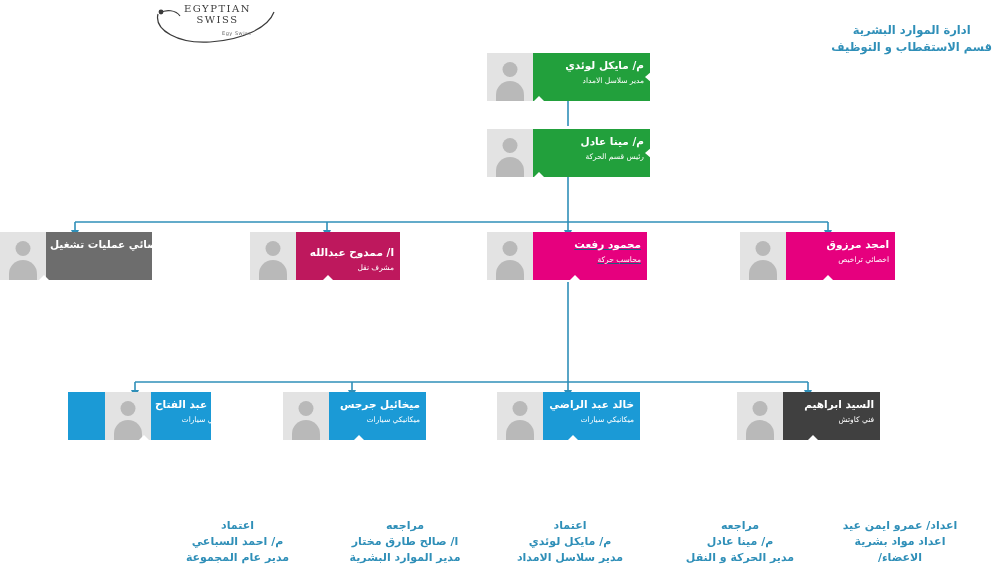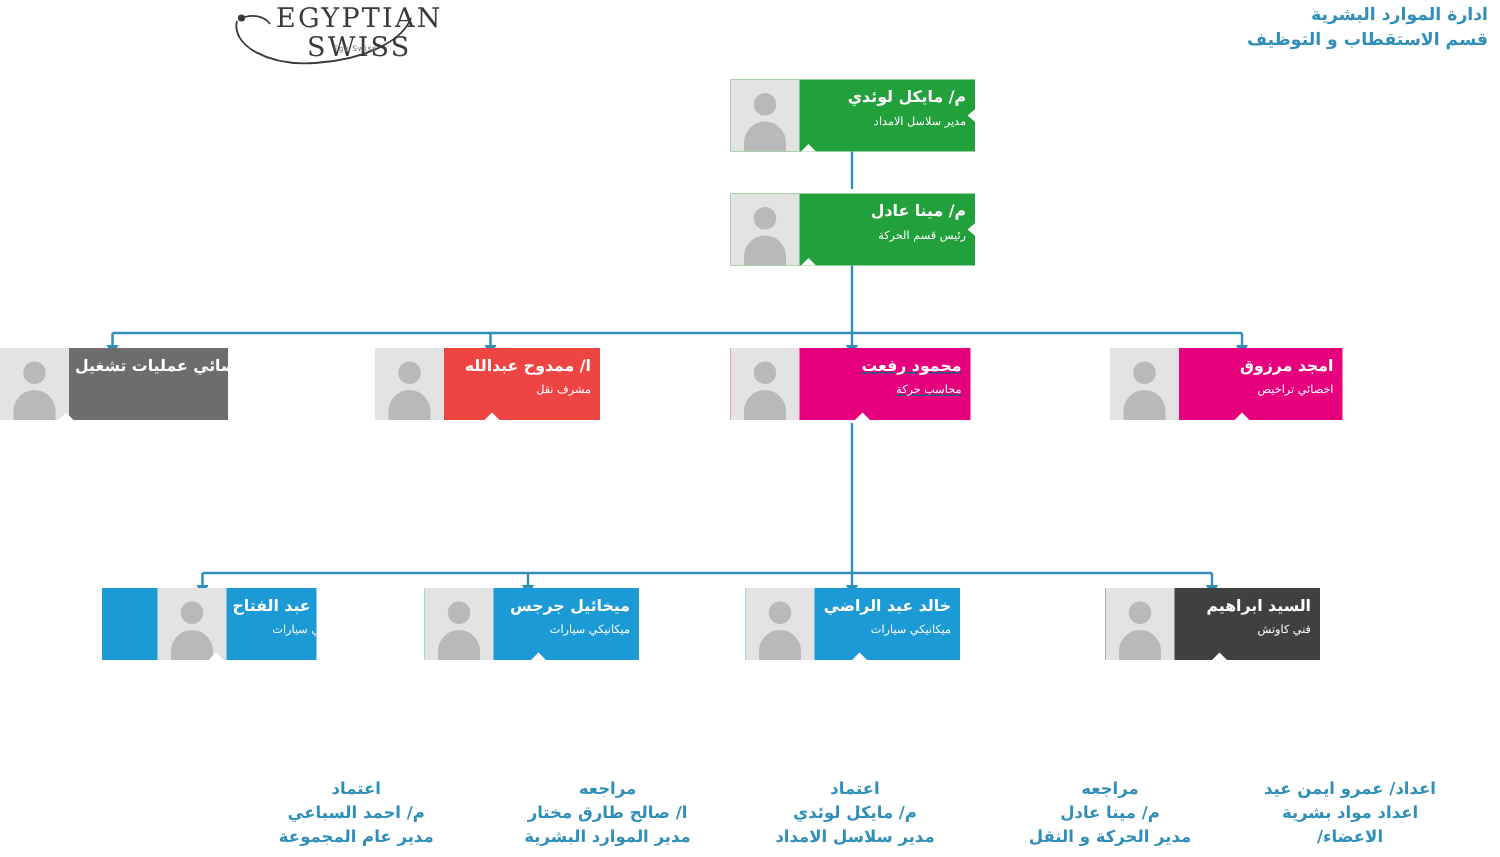--- a/index.html
+++ b/index.html
@@ -26,41 +26,41 @@
     left: 0; top: 0;
     width: 1000px;
     height: 571px;
     pointer-events: none;
   }
 
   
   .header-right {
     position: absolute;
     right: 8px;
-    top: 1px;
-    text-align: right;
+    top: 22px;
+    text-align: center;
     direction: rtl;
     font-size: 11.5px;
     line-height: 1.5;
     color: #2f8fb8;
     font-weight: bold;
   }
   .logo {
     position: absolute;
     left: 150px;
     top: 0px;
     width: 140px;
     height: 48px;
   }
   .logo .logo-text {
     position: absolute;
     left: 34px;
     top: 4px;
     font-family: "DejaVu Serif", "Liberation Serif", serif;
-    font-size: 18px;
+    font-size: 10px;
     letter-spacing: 1.5px;
     color: #3a3a3a;
     text-align: center;
     line-height: 1.05;
   }
   .logo .logo-sub {
     position: absolute;
     left: 72px;
     top: 30px;
     font-size: 5px;
@@ -241,21 +241,21 @@
       <div class="head"></div>
         <div class="body"></div>
     </div>
     <div class="txt">
       <div class="name">اخصائي عمليات تشغيل</div>
       <div class="role"></div>
     </div>
     <div class="notch" style="left:38px;"></div>
   </div>
 
-  <div class="node" style="left:250px; top:232px; width:150px; background:#ef4444;">
+  <div class="node" style="left:250px; top:232px; width:150px; background:#be185d;align-items:center;">
     <div class="photo">
       <div class="head"></div>
         <div class="body"></div>
     </div>
     <div class="txt">
       <div class="name">ا/ ممدوح عبدالله</div>
       <div class="role">مشرف نقل</div>
     </div>
     <div class="notch" style="left:72px;"></div>
   </div>

